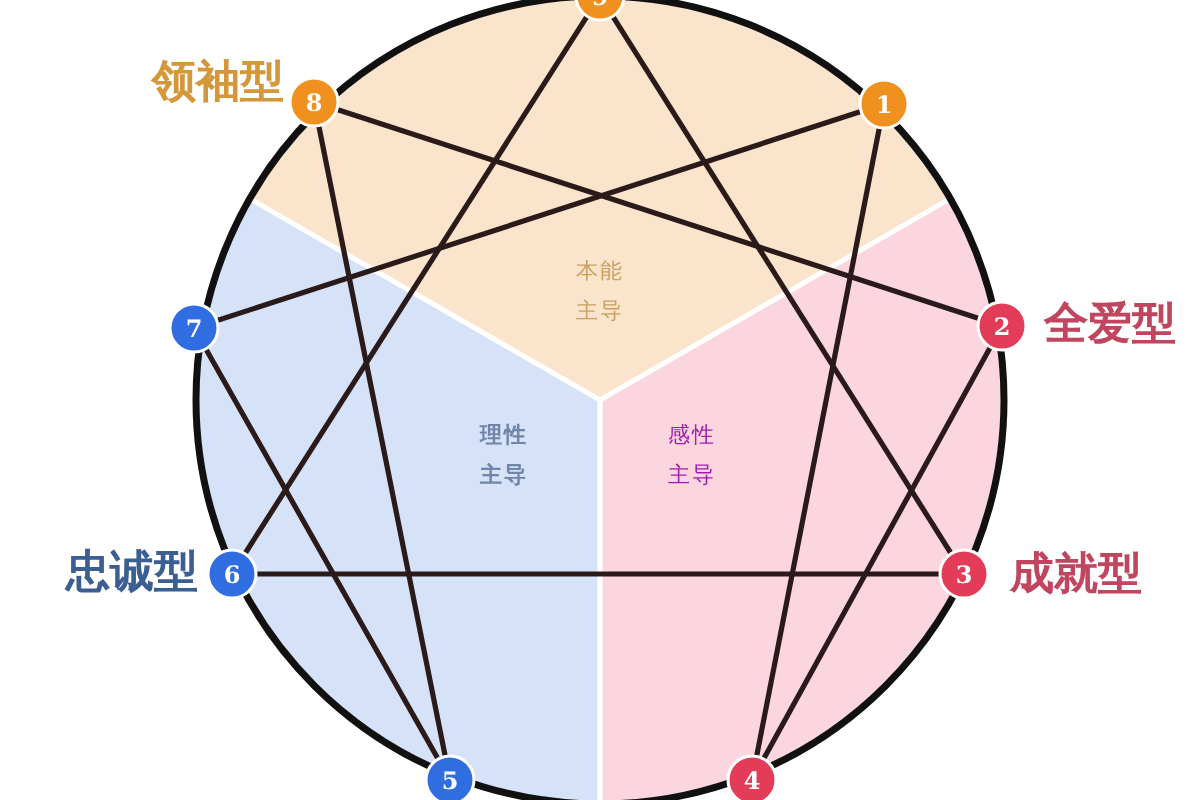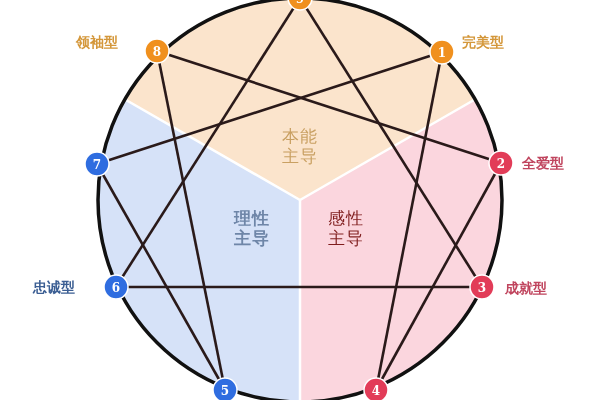--- a/index.html
+++ b/index.html
@@ -1,21 +1,21 @@
 <!DOCTYPE html>
 <html><head>
 <meta charset="utf-8">
 <style>
   html, body { margin: 0; padding: 0; background: #ffffff; }
   body { width: 600px; height: 400px; overflow: hidden; position: relative;
          font-family: "DejaVu Sans", sans-serif; }
   #stage { position: absolute; left: 0; top: 0; width: 600px; height: 400px; }
-  .type-label { position: absolute; font-size: 14px; font-weight: bold; white-space: nowrap;
+  .type-label { position: absolute; font-size: 22px; font-weight: bold; white-space: nowrap;
                 line-height: 20px; }
-  .center-label { position: absolute; font-size: 17px; line-height: 20px; text-align: center;
+  .center-label { position: absolute; font-size: 11px; line-height: 20px; text-align: center;
                   width: 40px; letter-spacing: 1px; }
   .node-num { font-family: "DejaVu Serif", serif; font-weight: bold; font-size: 12px; }
 </style>
 </head>
 <body>
 
 <div id="stage">
   <svg width="600" height="400" viewBox="0 0 600 400">
     <defs>
       <clipPath id="circ">
@@ -85,24 +85,23 @@
 
   
   <div class="center-label" style="left: 280px; top: 126px; color: rgb(201, 160, 98);">
     <div>本能</div>
     <div>主导</div>
   </div>
   <div class="center-label" style="left: 232px; top: 208px; color: rgb(111, 134, 168); font-weight: bold;">
     <div>理性</div>
     <div>主导</div>
   </div>
-  <div class="center-label" style="left: 326px; top: 208px; color: #7f1d1d; text-align: center;">
+  <div class="center-label" style="left: 326px; top: 208px; color: #a21caf; text-align: center;">
     <div>感性</div>
     <div>主导</div>
   </div>
 
   
   <div class="type-label" style="left: 76px; top: 32px; color: rgb(212, 151, 58);">领袖型</div>
-  <div class="type-label" style="left: 462px; top: 32px; color: rgb(212, 151, 58);">完美型</div>
   <div class="type-label" style="left: 33px; top: 277px; color: rgb(59, 94, 147);">忠诚型</div>
   <div class="type-label" style="left: 522px; top: 153px; color: rgb(192, 69, 94);">全爱型</div>
   <div class="type-label" style="left: 505px; top: 278px; color: rgb(192, 69, 94);">成就型</div>
 </div>
 
 </body></html>

